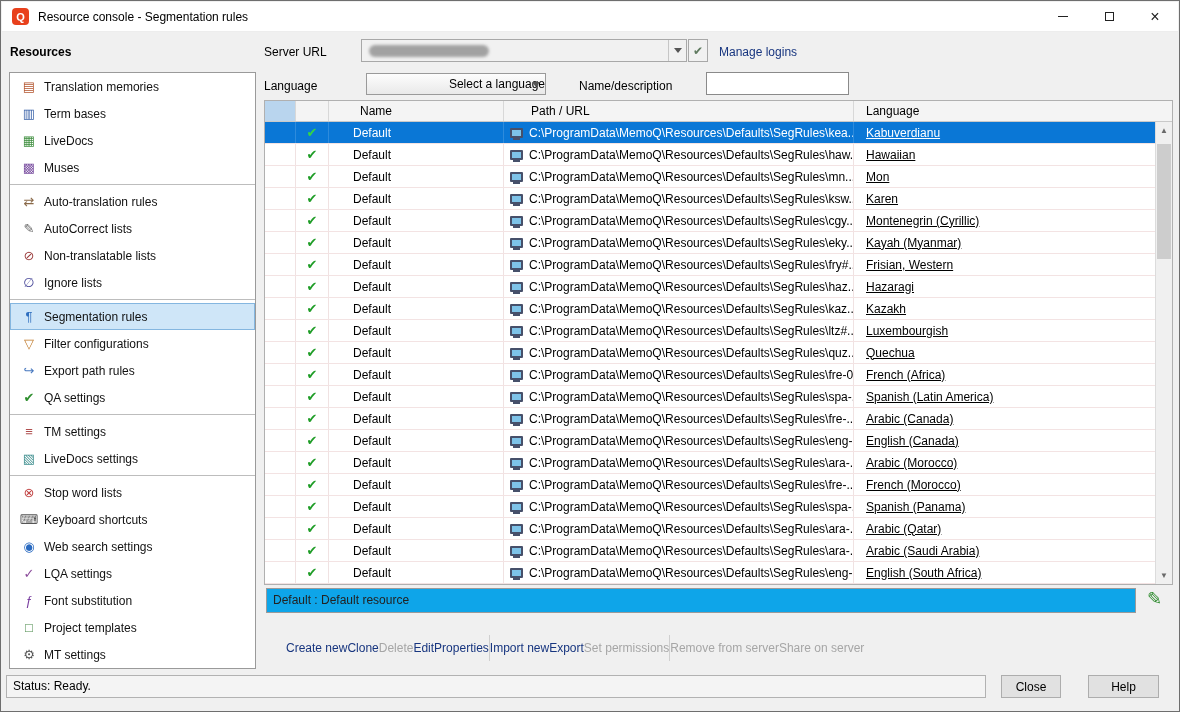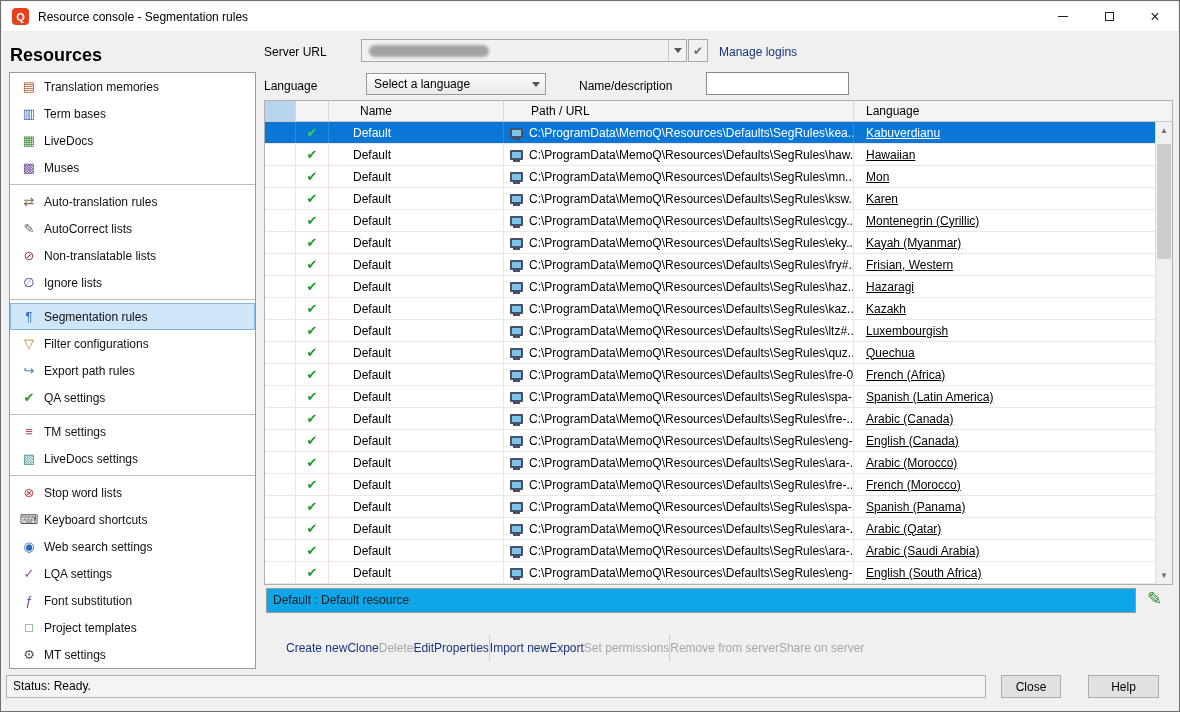--- a/index.html
+++ b/index.html
@@ -17,21 +17,21 @@
   .app-icon { width:17px; height:17px; margin-left:10px; background:#e8401c; border-radius:4px;
     color:#fff; font-weight:bold; font-size:11px; display:flex; align-items:center; justify-content:center; }
   .title-text { margin-left:9px; font-size:12px; color:#000; }
   .win-controls { margin-left:auto; display:flex; height:100%; }
   .win-btn { width:46px; height:100%; display:flex; align-items:center; justify-content:center; color:#222; }
   .min-glyph { display:block; width:10px; height:1px; background:#222; }
   .max-glyph { display:block; width:9px; height:9px; border:1px solid #222; }
   .close-glyph { font-size:16px; line-height:1; }
 
   
-  .res-header { position:absolute; left:9px; top:44px; font-weight:bold; font-size:18px; }
+  .res-header { position:absolute; left:9px; top:44px; font-weight:bold; font-size:12px; }
   .sidebar { position:absolute; left:8px; top:71px; width:247px; height:597px; background:#fff;
     border:1px solid #9a9a9a; overflow:hidden; }
   .sb-item { height:27px; display:flex; align-items:center; padding-left:7px; border:1px solid transparent; }
   .sb-item.sel { background:#cfe6f8; border:1px solid #84b6e0; }
   .sb-icon { width:22px; text-align:center; font-size:13px; flex:0 0 22px; }
   .sb-label { margin-left:4px; color:#111; white-space:nowrap; }
   .sb-sep { height:1px; background:#bdbdbd; margin:3px 0; }
 
   
   .lbl { position:absolute; font-size:12px; }
@@ -43,21 +43,21 @@
     border-radius:6px; filter:blur(1.5px); opacity:.8; }
   .combo-arrow { position:absolute; right:0; top:0; bottom:0; width:18px; display:flex;
     align-items:center; justify-content:center; border-left:1px solid #c6c6c6; }
   .tri { width:0; height:0; border-left:4px solid transparent; border-right:4px solid transparent; border-top:5px solid #555; }
   .server-check-btn { position:absolute; left:687px; top:38px; width:20px; height:23px;
     background:#f1f1f1; border:1px solid #a8a8a8; color:#5f7a5f; display:flex;
     align-items:center; justify-content:center; font-size:12px; }
   #lbl-language { left:263px; top:78px; }
   .lang-combo { position:absolute; left:365px; top:72px; width:180px; height:22px;
     background:linear-gradient(#fdfdfd,#e9e9e9); border:1px solid #9a9a9a;
-    display:flex; align-items:center; padding-left:7px; }
+    display:flex; align-items:center; padding-left:7px;justify-content:flex-end; }
   .lang-combo .combo-arrow { border-left:none; }
   #lbl-namedesc { left:578px; top:78px; }
   .name-input { position:absolute; left:705px; top:71px; width:143px; height:23px;
     background:#fff; border:1px solid #8a8a8a; font:inherit; padding:0 4px; }
 
   
   .grid { position:absolute; left:263px; top:99px; width:909px; height:485px; background:#fff;
     border:1px solid #b0b0b0; }
   .grid-header { display:flex; height:21px; background:#f4f4f4; border-bottom:1px solid #c9c9c9; }
   .h-cell { border-right:1px solid #d8d8d8; display:flex; align-items:center; font-size:12px; }

